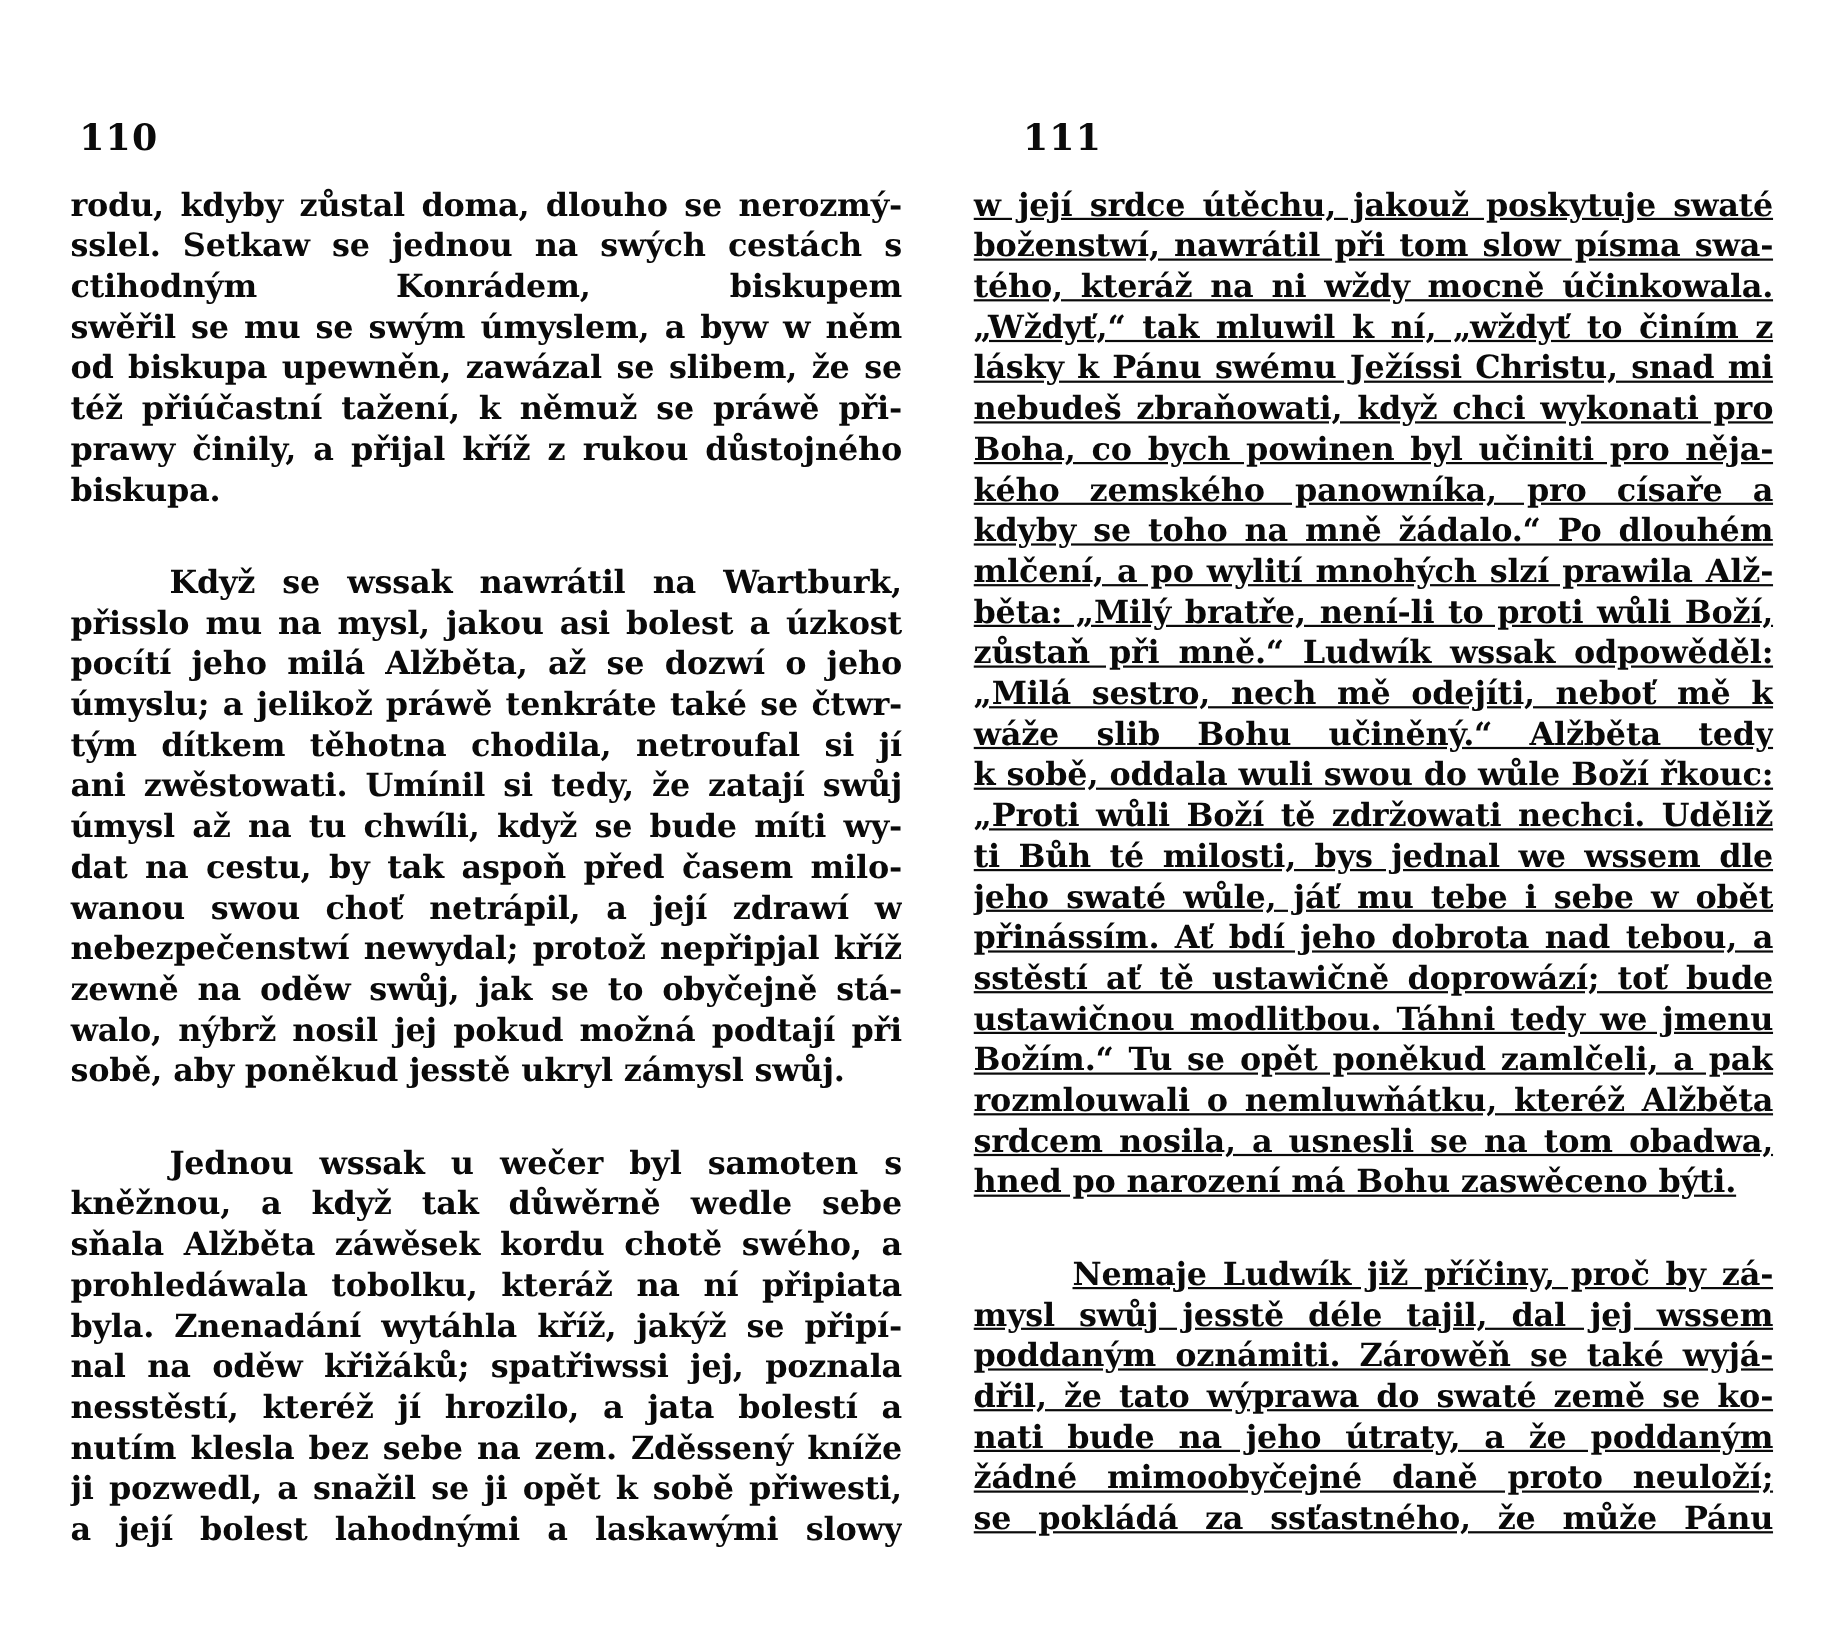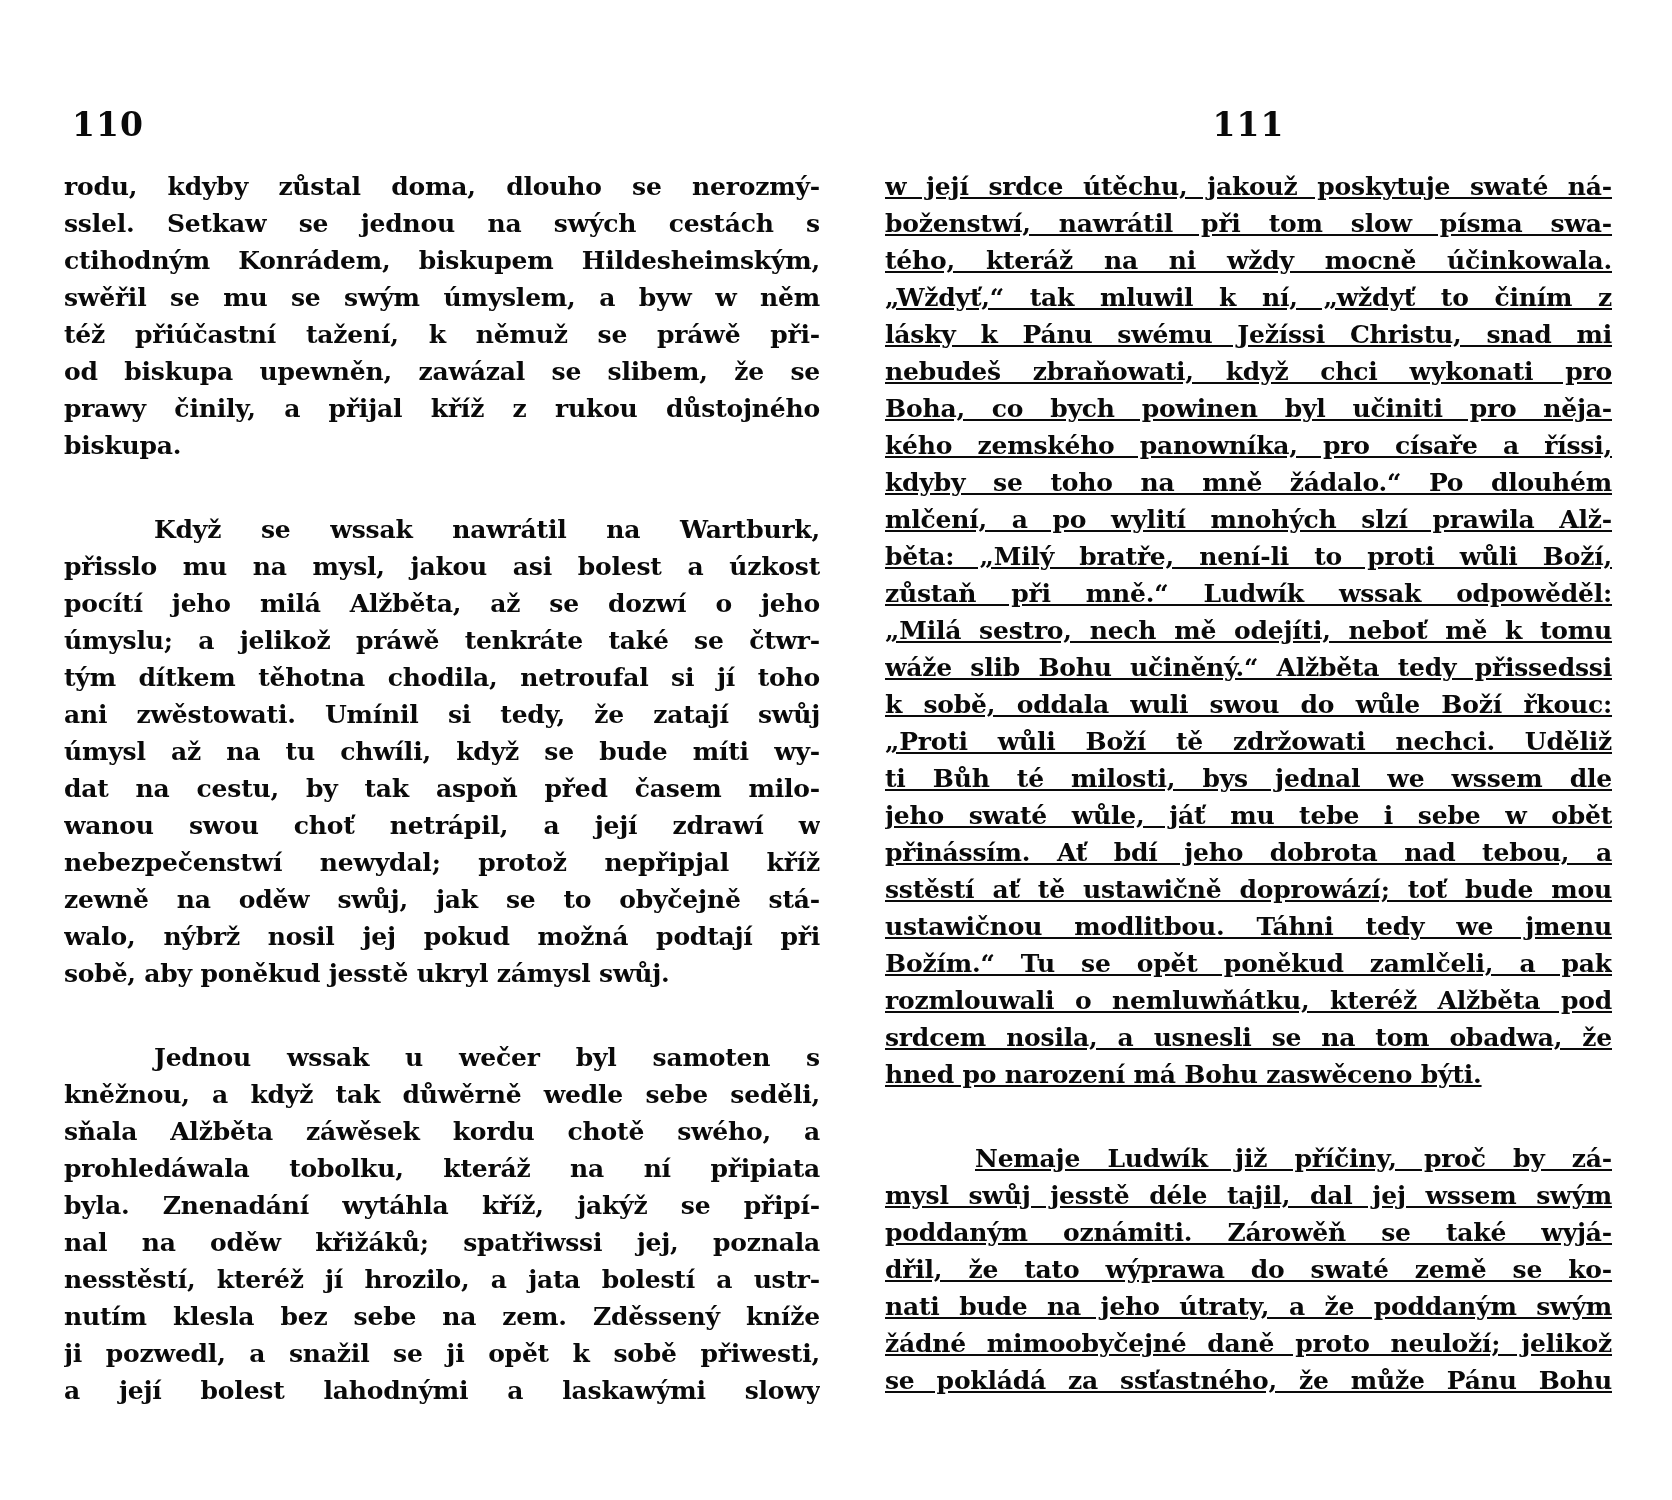--- a/index.html
+++ b/index.html
@@ -18,25 +18,25 @@
   .page-number {
     position: absolute;
     top: 90px;
     font-size: 33px;
     font-weight: bold;
     letter-spacing: 1px;
     color: #0a0a0a;
     margin-top: 15px;
   }
   .page-number.left  { left: 72px; }
-  .page-number.right { left: 885px; width: 727px; text-align: center; }
+  .page-number.right { left: 930px; width: 727px; text-align: left; }
   .text-col {
     position: absolute;
     top: 168px;
-    font-size: 25px;
+    font-size: 29px;
     font-weight: bold;
     letter-spacing: -0.2px;
     line-height: 37px;
   }
   .text-col.left  { left: 64px;  width: 756px; }
   .text-col.right { left: 885px; width: 727px; text-decoration: underline; }
   .line {
     height: 37px;
     overflow: hidden;
     text-align: justify;
@@ -57,22 +57,22 @@
 <div>
 
   <div class="page-number left">110</div>
   <div class="page-number right">111</div>
 
   <div class="text-col left">
     <div class="line">rodu, kdyby zůstal doma, dlouho se nerozmý-</div>
     <div class="line">sslel. Setkaw se jednou na swých cestách s</div>
     <div class="line">ctihodným Konrádem, biskupem Hildesheimským,</div>
     <div class="line">swěřil se mu se swým úmyslem, a byw w něm</div>
+    <div class="line">od biskupa upewněn, zawázal se slibem, že se</div>
     <div class="line">též přiúčastní tažení, k němuž se práwě při-</div>
-    <div class="line">od biskupa upewněn, zawázal se slibem, že se</div>
     <div class="line">prawy činily, a přijal kříž z rukou důstojného</div>
     <div class="line end">biskupa.</div>
     <div class="line indent">Když se wssak nawrátil na Wartburk,</div>
     <div class="line">přisslo mu na mysl, jakou asi bolest a úzkost</div>
     <div class="line">pocítí jeho milá Alžběta, až se dozwí o jeho</div>
     <div class="line">úmyslu; a jelikož práwě tenkráte také se čtwr-</div>
     <div class="line">tým dítkem těhotna chodila, netroufal si jí toho</div>
     <div class="line">ani zwěstowati. Umínil si tedy, že zatají swůj</div>
     <div class="line">úmysl až na tu chwíli, když se bude míti wy-</div>
     <div class="line">dat na cestu, by tak aspoň před časem milo-</div>

